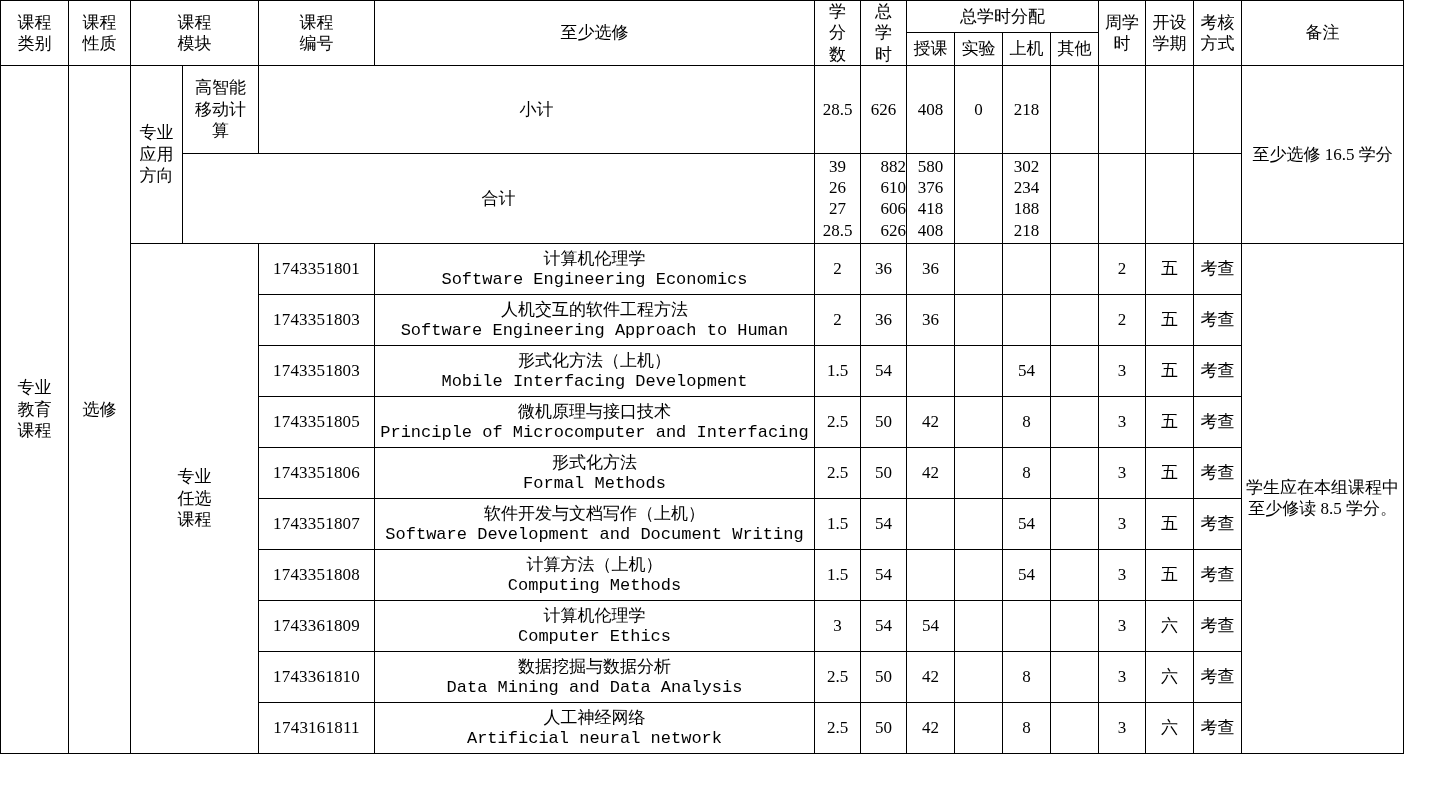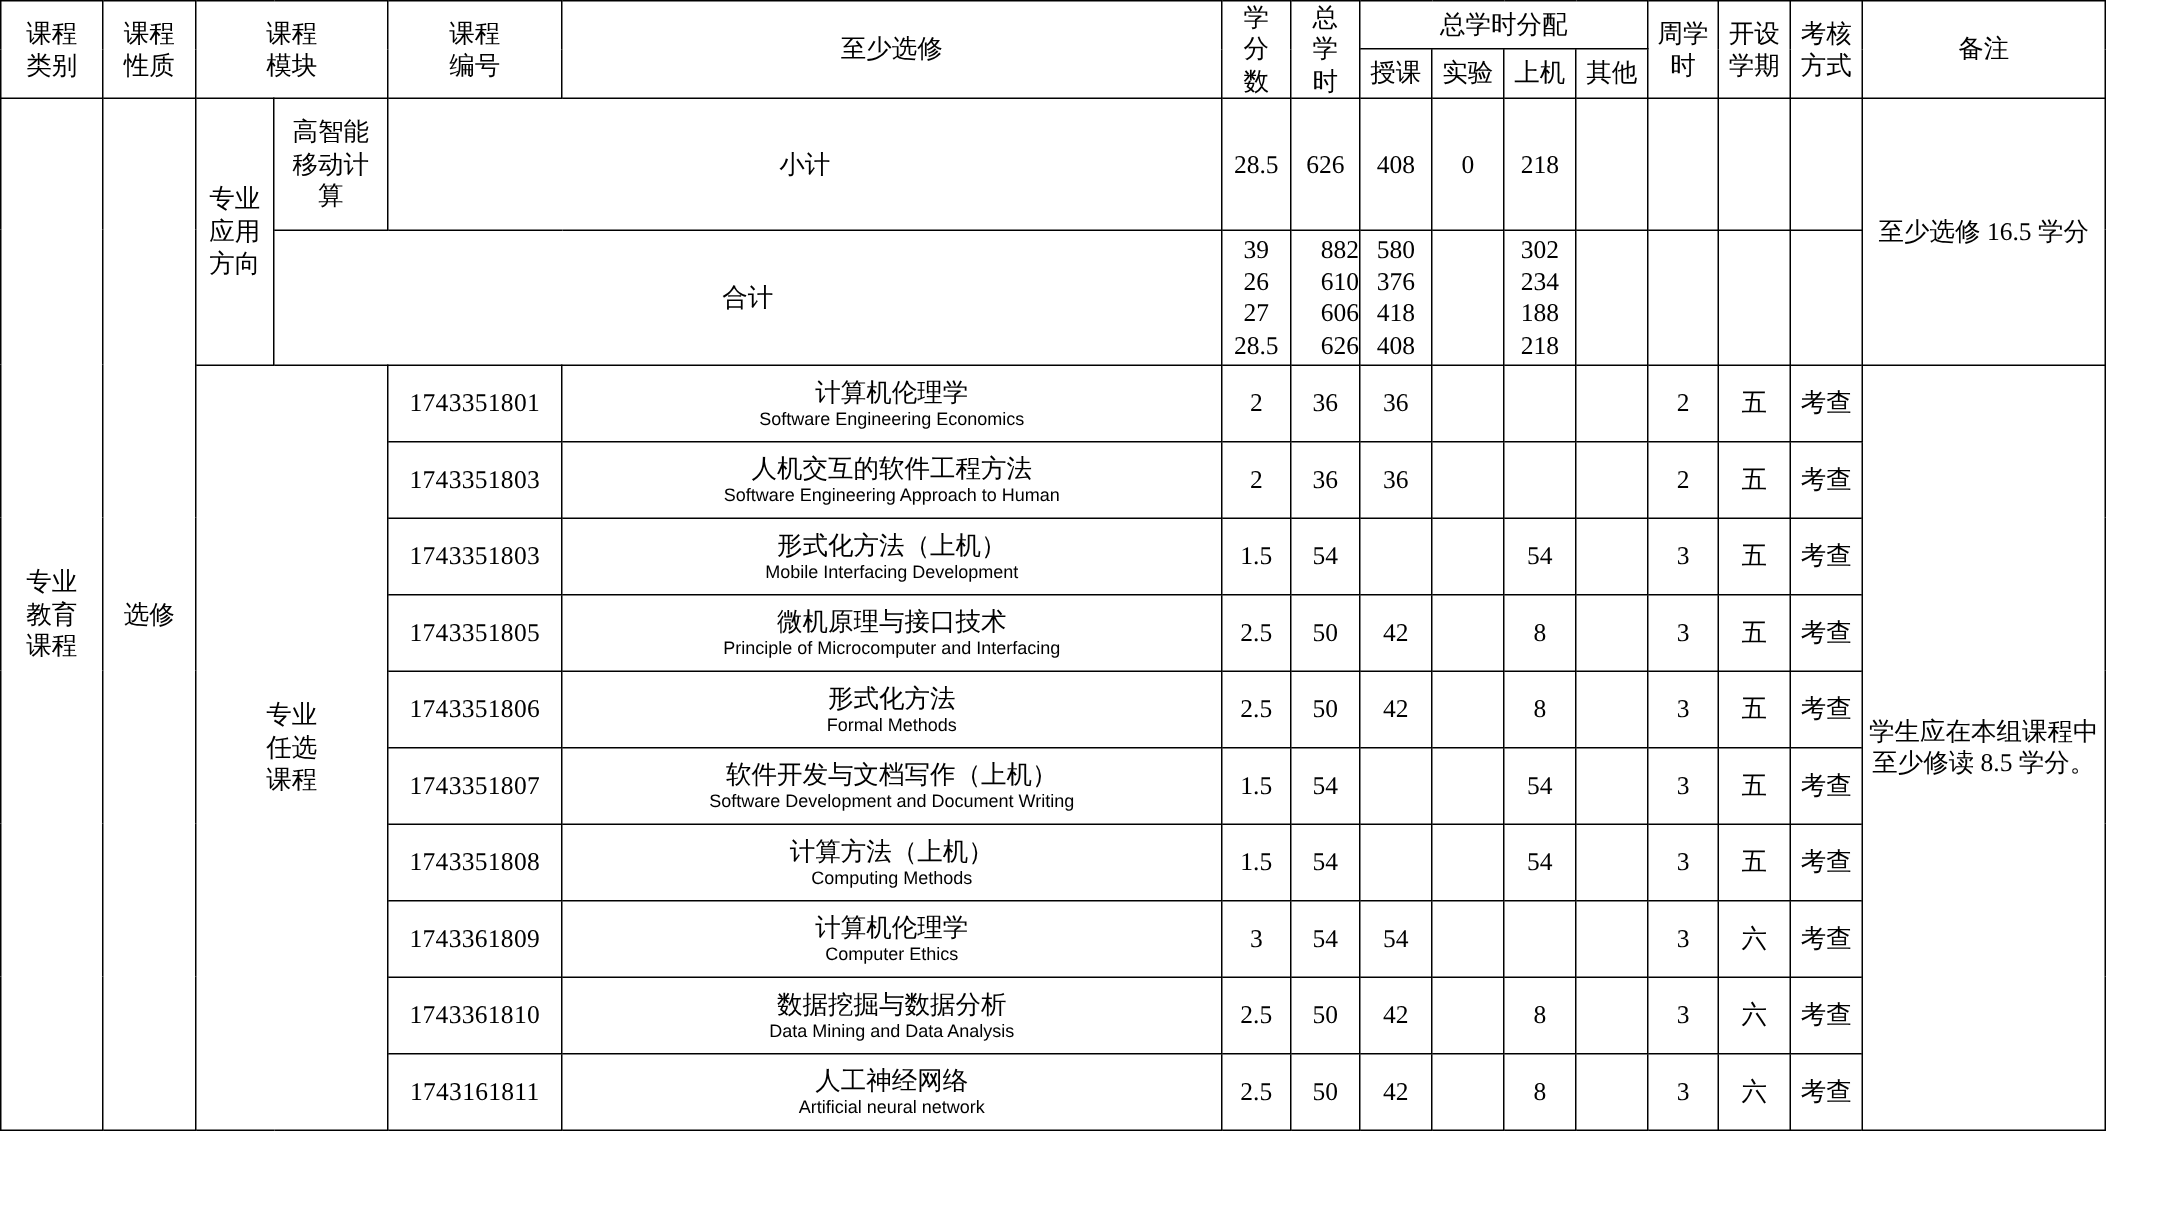--- a/index.html
+++ b/index.html
@@ -40,22 +40,22 @@
     padding: 3px 1px;
   }
   .stack-sm {
     font-size: 17px;
     line-height: 1.3;
   }
   .cn {
     font-size: 17px;
   }
   .en {
-    font-size: 12px;
-    font-family: Liberation Sans, sans-serif;
+    font-size: 17px;
+    font-family: Liberation Mono, monospace;
   }
   .course-name {
     padding: 3px 4px;
     line-height: 1.3;
   }
   .num {
     font-size: 18px;
   }
   .code {
     font-size: 18px;

